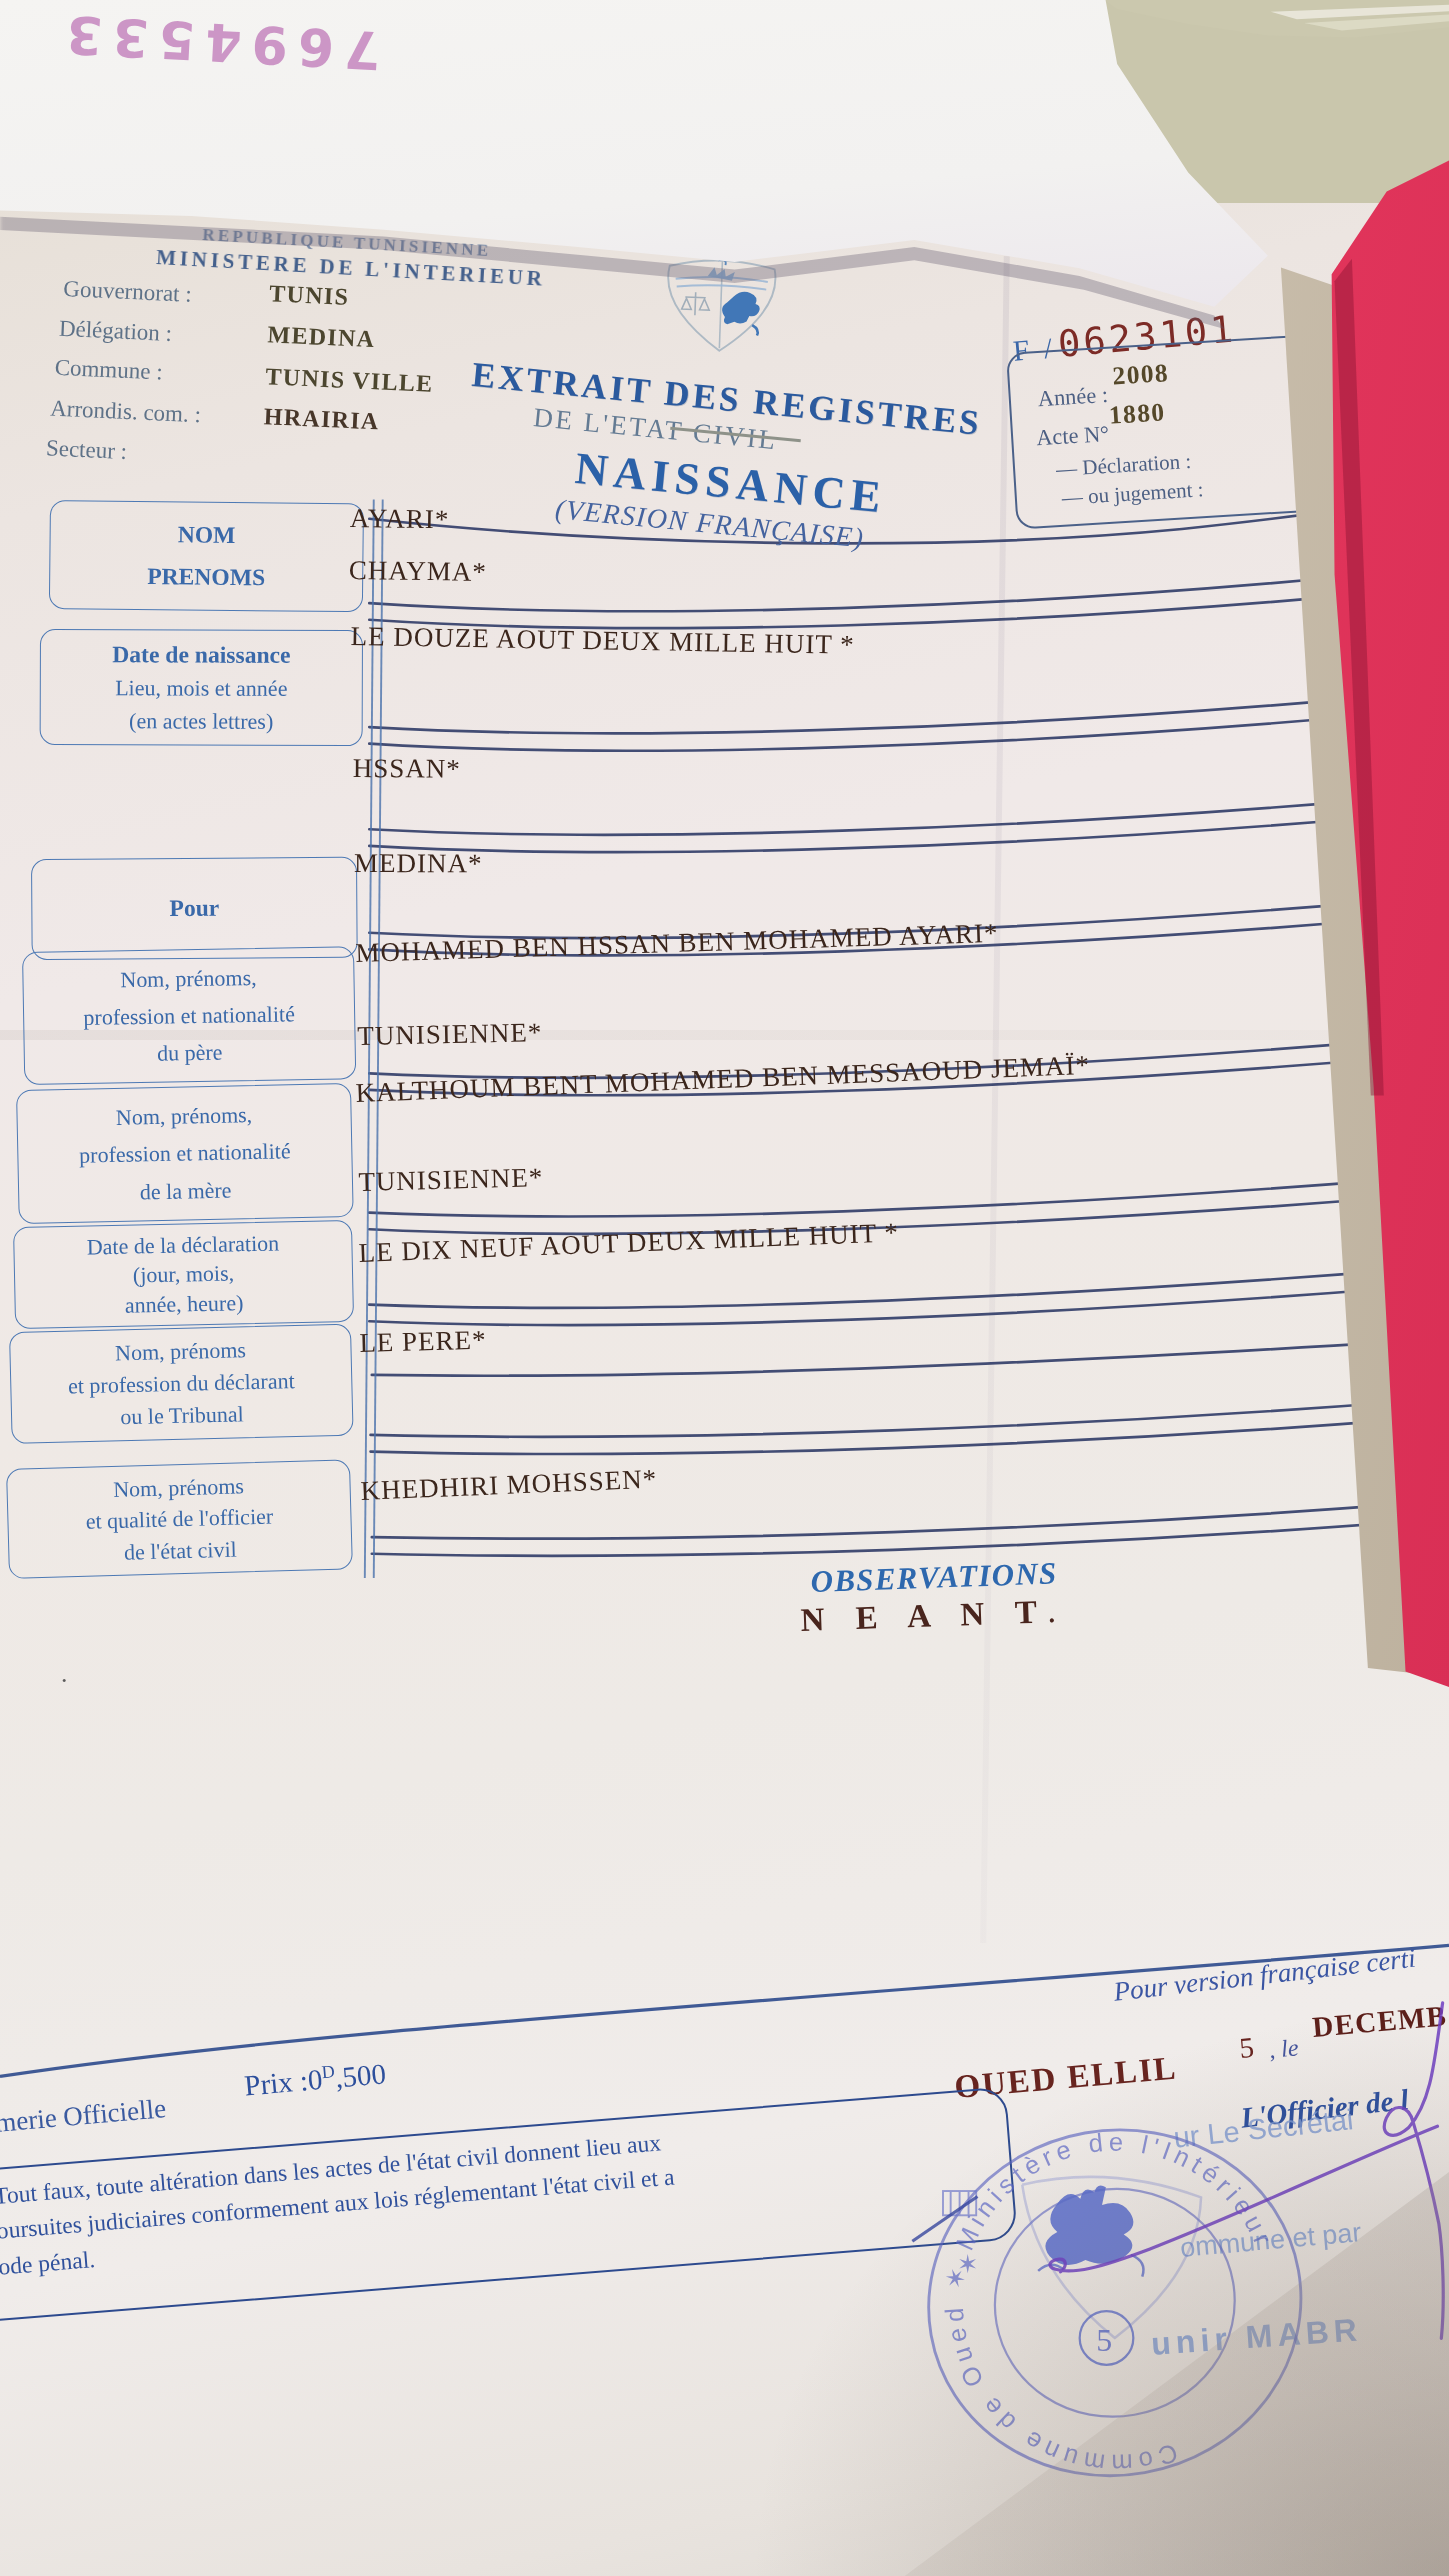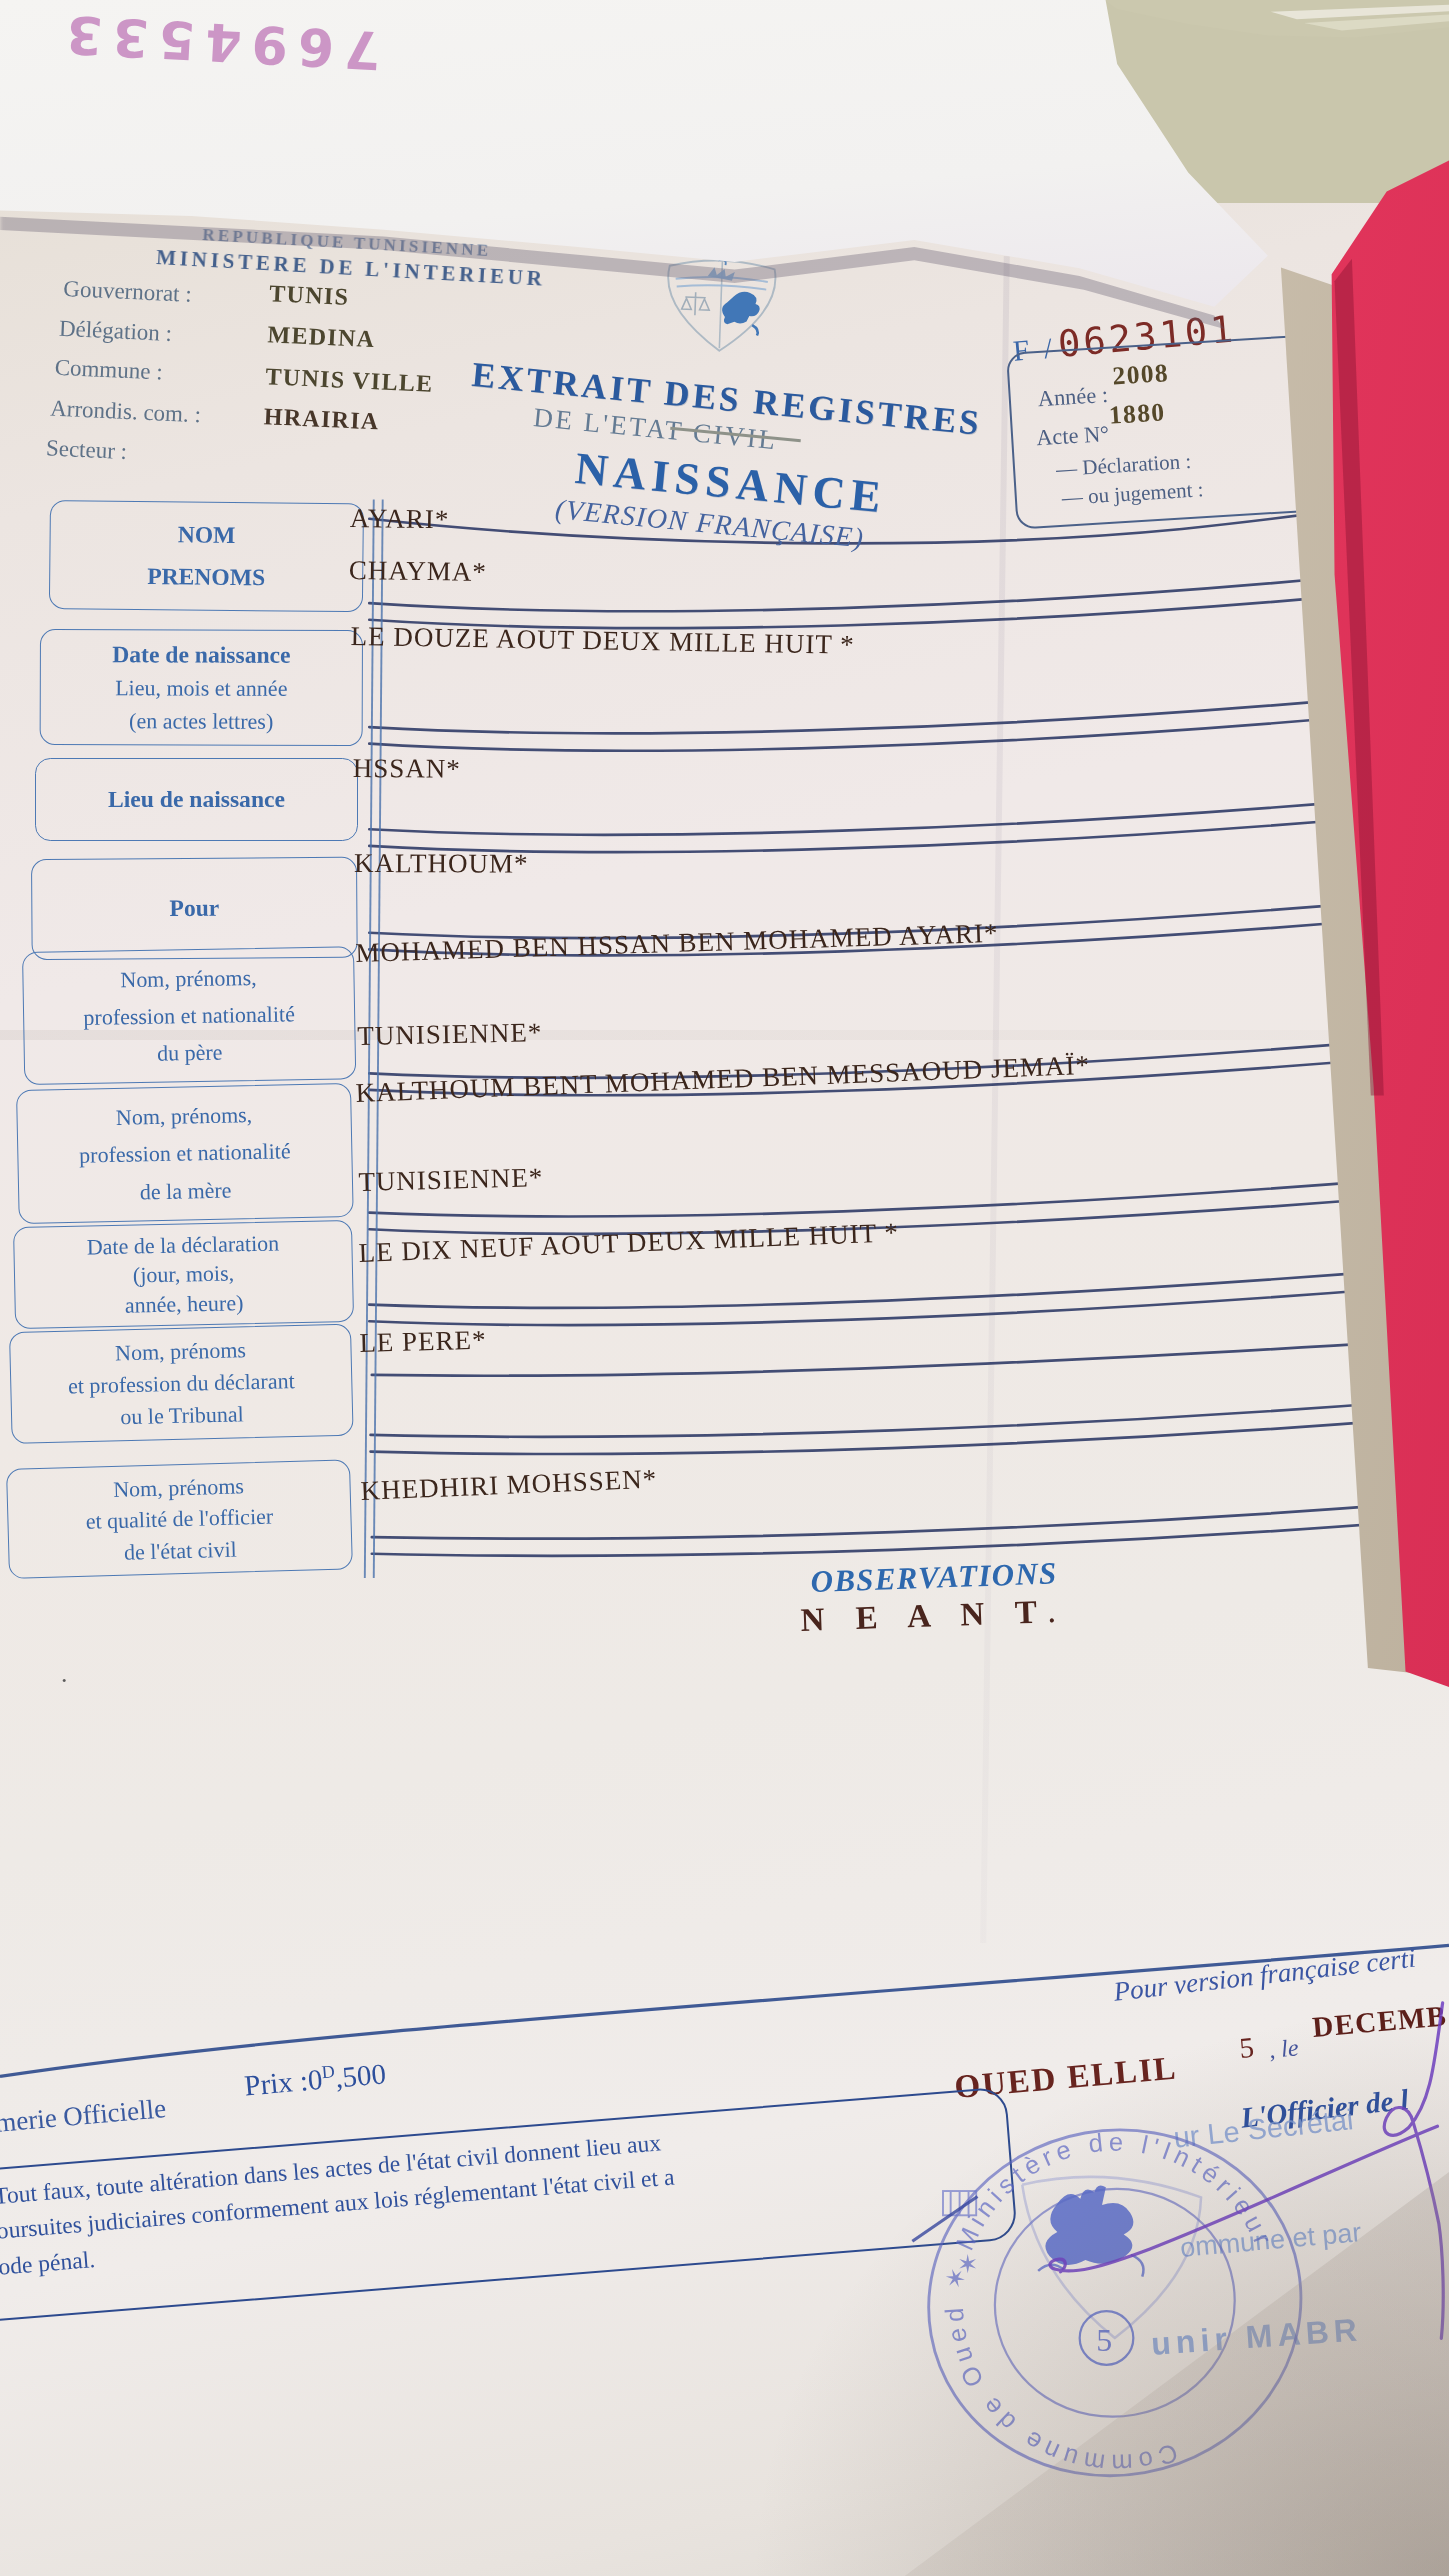--- a/index.html
+++ b/index.html
@@ -196,23 +196,20 @@
 
   <div class="fbox" style="left:50px;top:500px;width:314px;height:109px;transform:rotate(.6deg)">
     <span class="b">NOM</span>
     <span class="b">PRENOMS</span>
   </div>
   <div class="fbox" style="left:40px;top:629px;width:323px;height:116px;transform:rotate(.2deg)">
     <span class="b">Date de naissance</span>
     <span>Lieu, mois et année</span>
     <span>(en actes lettres)</span>
   </div>
-  <div class="fbox" style="left:35px;top:758px;width:323px;height:83px">
-    <span class="b">Lieu de naissance</span>
-  </div>
   <div class="fbox" style="left:31px;top:859px;width:326px;height:101px;transform:rotate(-.4deg)">
     <span class="b">Pour</span>
   </div>
   <div class="fbox" style="left:22.4px;top:952px;width:332px;height:133px;transform:rotate(-1deg)">
     <span>Nom, prénoms,</span>
     <span>profession et nationalité</span>
     <span>du père</span>
   </div>
   <div class="fbox" style="left:16px;top:1090px;width:335px;height:134px;transform:rotate(-1.2deg)">
     <span>Nom, prénoms,</span>
@@ -232,21 +229,21 @@
   <div class="fbox" style="left:6.4px;top:1469px;width:344px;height:110px;transform:rotate(-1.6deg)">
     <span>Nom, prénoms</span>
     <span>et qualité de l'officier</span>
     <span>de l'état civil</span>
   </div>
 
   <div class="t val" style="left:350px;top:503px;transform:rotate(.8deg)">AYARI*</div>
   <div class="t val" style="left:349px;top:555px;transform:rotate(.8deg)">CHAYMA*</div>
   <div class="t val" style="left:351px;top:621px;transform:rotate(1deg)">LE DOUZE AOUT  DEUX MILLE HUIT *</div>
   <div class="t val" style="left:353px;top:753px;transform:rotate(.4deg)">HSSAN*</div>
-  <div class="t val" style="left:354px;top:848px;transform:rotate(.2deg)">KALTHOUM*</div>
+  <div class="t val" style="left:354px;top:848px;transform:rotate(.2deg)">MEDINA*</div>
   <div class="t val" style="left:355px;top:938px;transform:rotate(-1.8deg)">MOHAMED BEN HSSAN BEN MOHAMED AYARI*</div>
   <div class="t val" style="left:357px;top:1021px;transform:rotate(-1.2deg)">TUNISIENNE*</div>
   <div class="t val" style="left:355px;top:1078px;transform:rotate(-2.2deg)">KALTHOUM BENT MOHAMED BEN MESSAOUD JEMAÏ*</div>
   <div class="t val" style="left:358px;top:1167px;transform:rotate(-1.5deg)">TUNISIENNE*</div>
   <div class="t val" style="left:358px;top:1238px;transform:rotate(-2.2deg)">LE DIX NEUF AOUT  DEUX MILLE HUIT *</div>
   <div class="t val" style="left:359px;top:1328px;transform:rotate(-1.5deg)">LE PERE*</div>
   <div class="t val" style="left:360px;top:1476px;transform:rotate(-2.4deg)">KHEDHIRI MOHSSEN*</div>
 
   <div class="t obs-title" style="left:810px;top:1564px">OBSERVATIONS</div>
   <div class="t obs-value" style="left:800px;top:1602px"><span>N E A N T</span><span style="letter-spacing:0;font-size:25.6px">.</span></div>

